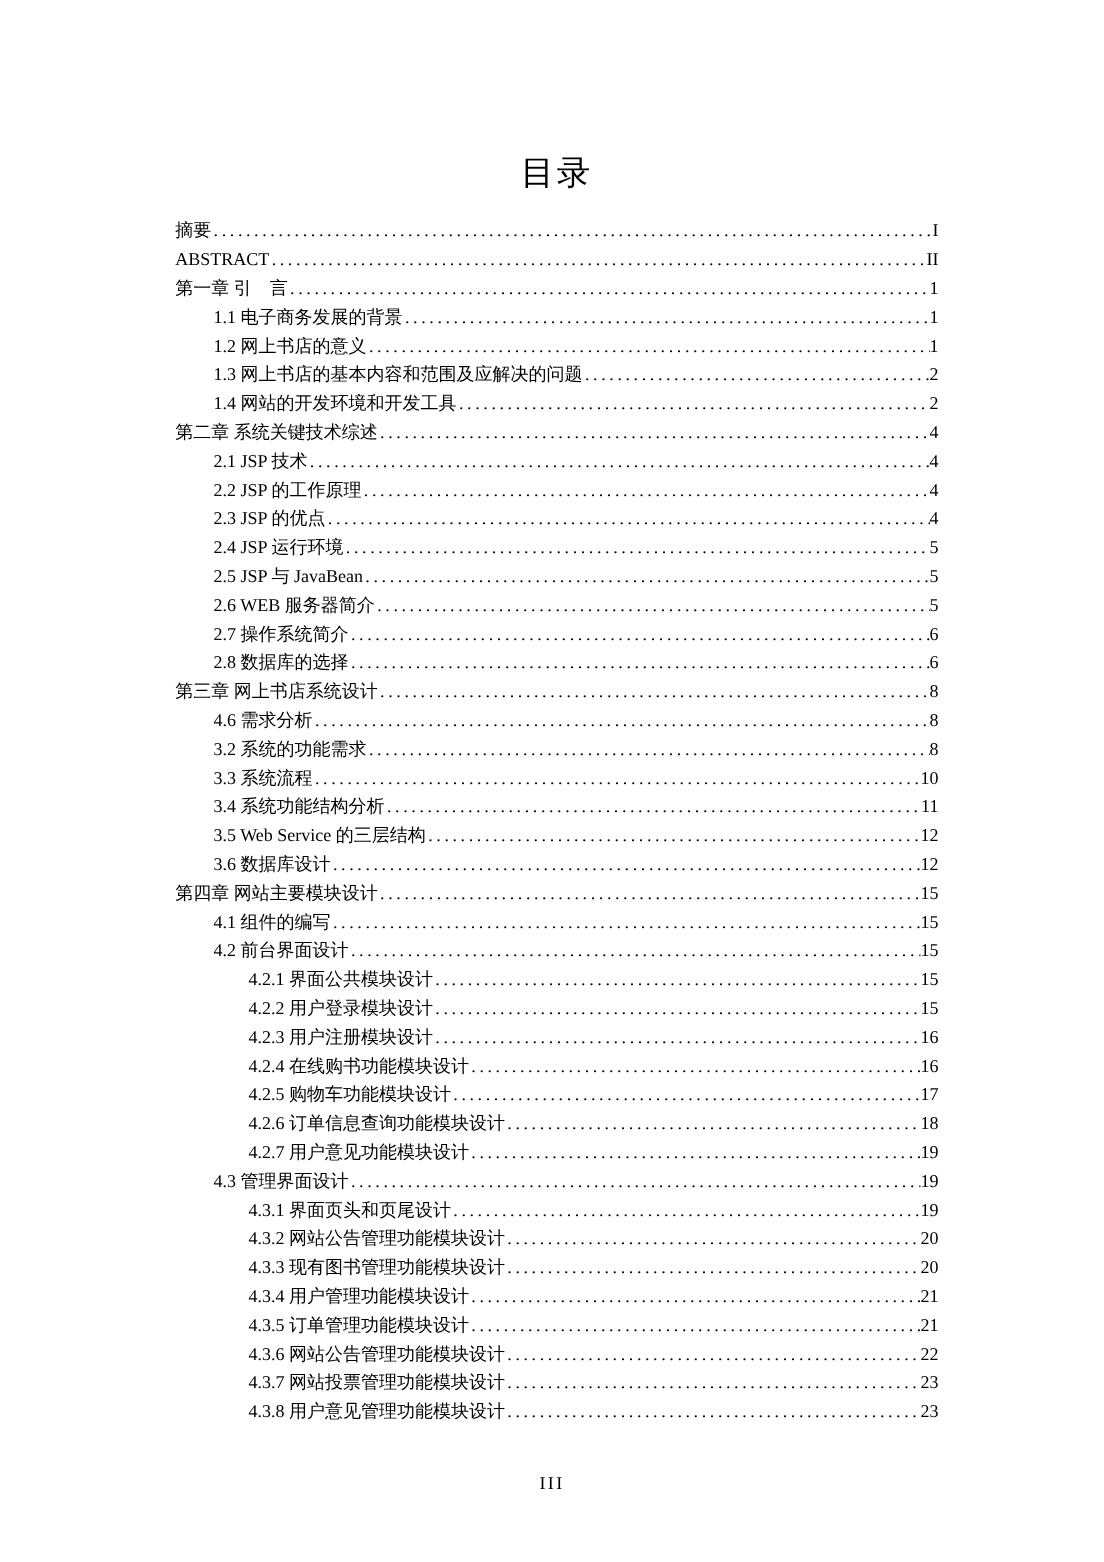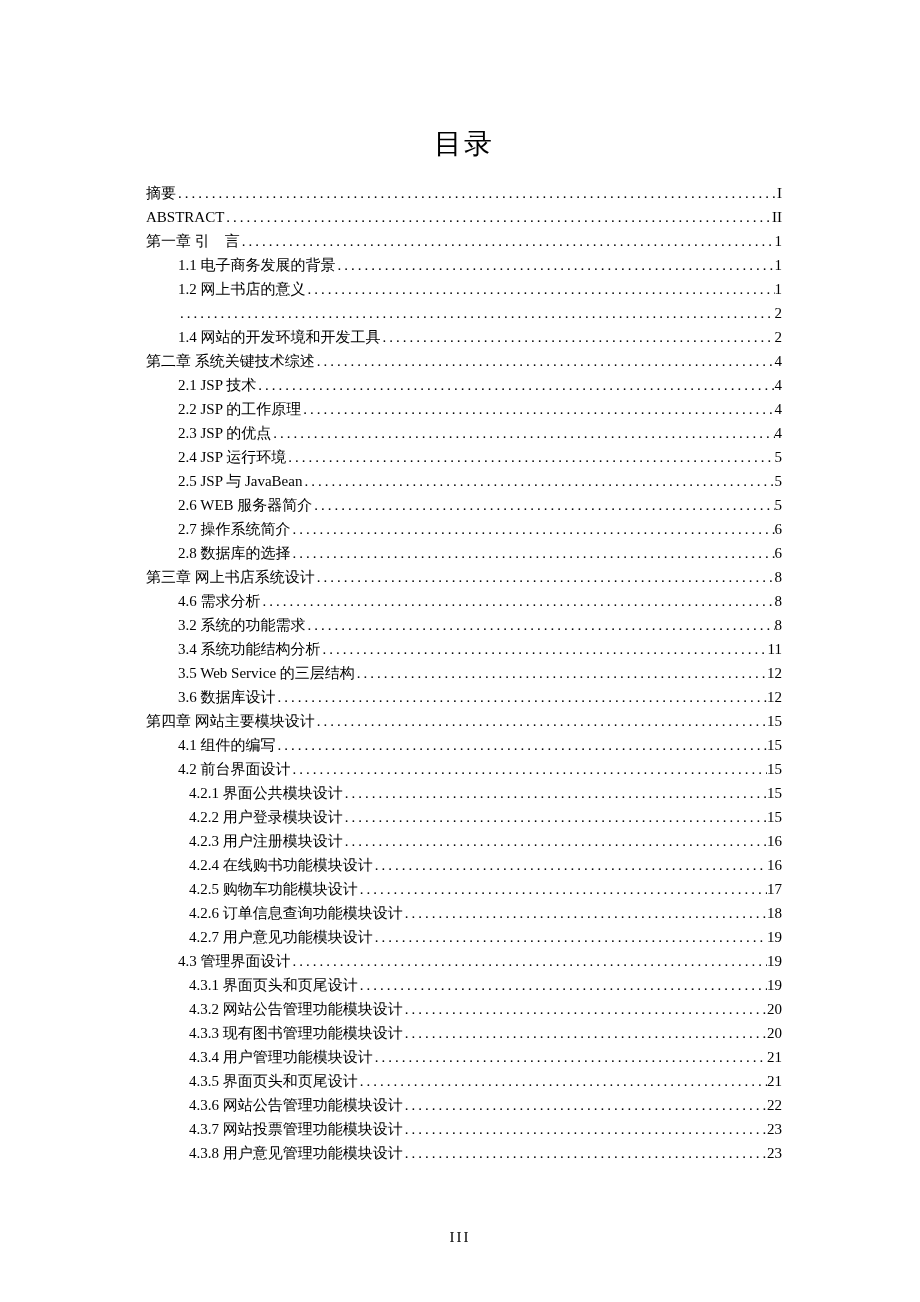--- a/index.html
+++ b/index.html
@@ -21,21 +21,21 @@
     }
     .toc-entry {
       display: flex;
       align-items: baseline;
       font-size: 15px;
       line-height: 1.6;
       white-space: nowrap;
     }
     .toc-entry.level-0 { margin-left: 0; align-items: center; }
     .toc-entry.level-1 { margin-left: 32px; }
-    .toc-entry.level-2 { margin-left: 43px; }
+    .toc-entry.level-2 { margin-left: 61px; }
     .toc-label { flex: 0 0 auto; }
     .toc-dots {
       flex: 1 1 auto;
       overflow: hidden;
       letter-spacing: 3px;
       padding: 0 2px;
     }
     .toc-dots::after {
       content: "..................................................................................................................................";
     }
@@ -75,20 +75,21 @@
       <span class="toc-label">1.1  电子商务发展的背景</span>
       <span class="toc-dots"></span>
       <span class="toc-page">1</span>
     </div>
     <div class="toc-entry level-1">
       <span class="toc-label">1.2  网上书店的意义</span>
       <span class="toc-dots"></span>
       <span class="toc-page">1</span>
     </div>
     <div class="toc-entry level-1">
+      <span class="toc-label">1.3  网上书店的基本内容和范围及应解决的问题</span>
       <span class="toc-dots"></span>
       <span class="toc-page">2</span>
     </div>
     <div class="toc-entry level-1">
       <span class="toc-label">1.4  网站的开发环境和开发工具</span>
       <span class="toc-dots"></span>
       <span class="toc-page">2</span>
     </div>
     <div class="toc-entry level-0">
       <span class="toc-label">第二章  系统关键技术综述</span>
@@ -144,20 +145,25 @@
       <span class="toc-label">4.6  需求分析</span>
       <span class="toc-dots"></span>
       <span class="toc-page">8</span>
     </div>
     <div class="toc-entry level-1">
       <span class="toc-label">3.2  系统的功能需求</span>
       <span class="toc-dots"></span>
       <span class="toc-page">8</span>
     </div>
     <div class="toc-entry level-1">
+      <span class="toc-label">3.3  系统流程</span>
+      <span class="toc-dots"></span>
+      <span class="toc-page">10</span>
+    </div>
+    <div class="toc-entry level-1">
       <span class="toc-label">3.4  系统功能结构分析</span>
       <span class="toc-dots"></span>
       <span class="toc-page">11</span>
     </div>
     <div class="toc-entry level-1">
       <span class="toc-label">3.5  Web Service 的三层结构</span>
       <span class="toc-dots"></span>
       <span class="toc-page">12</span>
     </div>
     <div class="toc-entry level-1">
@@ -234,21 +240,21 @@
       <span class="toc-label">4.3.3   现有图书管理功能模块设计</span>
       <span class="toc-dots"></span>
       <span class="toc-page">20</span>
     </div>
     <div class="toc-entry level-2">
       <span class="toc-label">4.3.4   用户管理功能模块设计</span>
       <span class="toc-dots"></span>
       <span class="toc-page">21</span>
     </div>
     <div class="toc-entry level-2">
-      <span class="toc-label">4.3.5   界面页头和页尾设计</span>
+      <span class="toc-label">4.3.5   订单管理功能模块设计</span>
       <span class="toc-dots"></span>
       <span class="toc-page">21</span>
     </div>
     <div class="toc-entry level-2">
       <span class="toc-label">4.3.6   网站公告管理功能模块设计</span>
       <span class="toc-dots"></span>
       <span class="toc-page">22</span>
     </div>
     <div class="toc-entry level-2">
       <span class="toc-label">4.3.7   网站投票管理功能模块设计</span>

